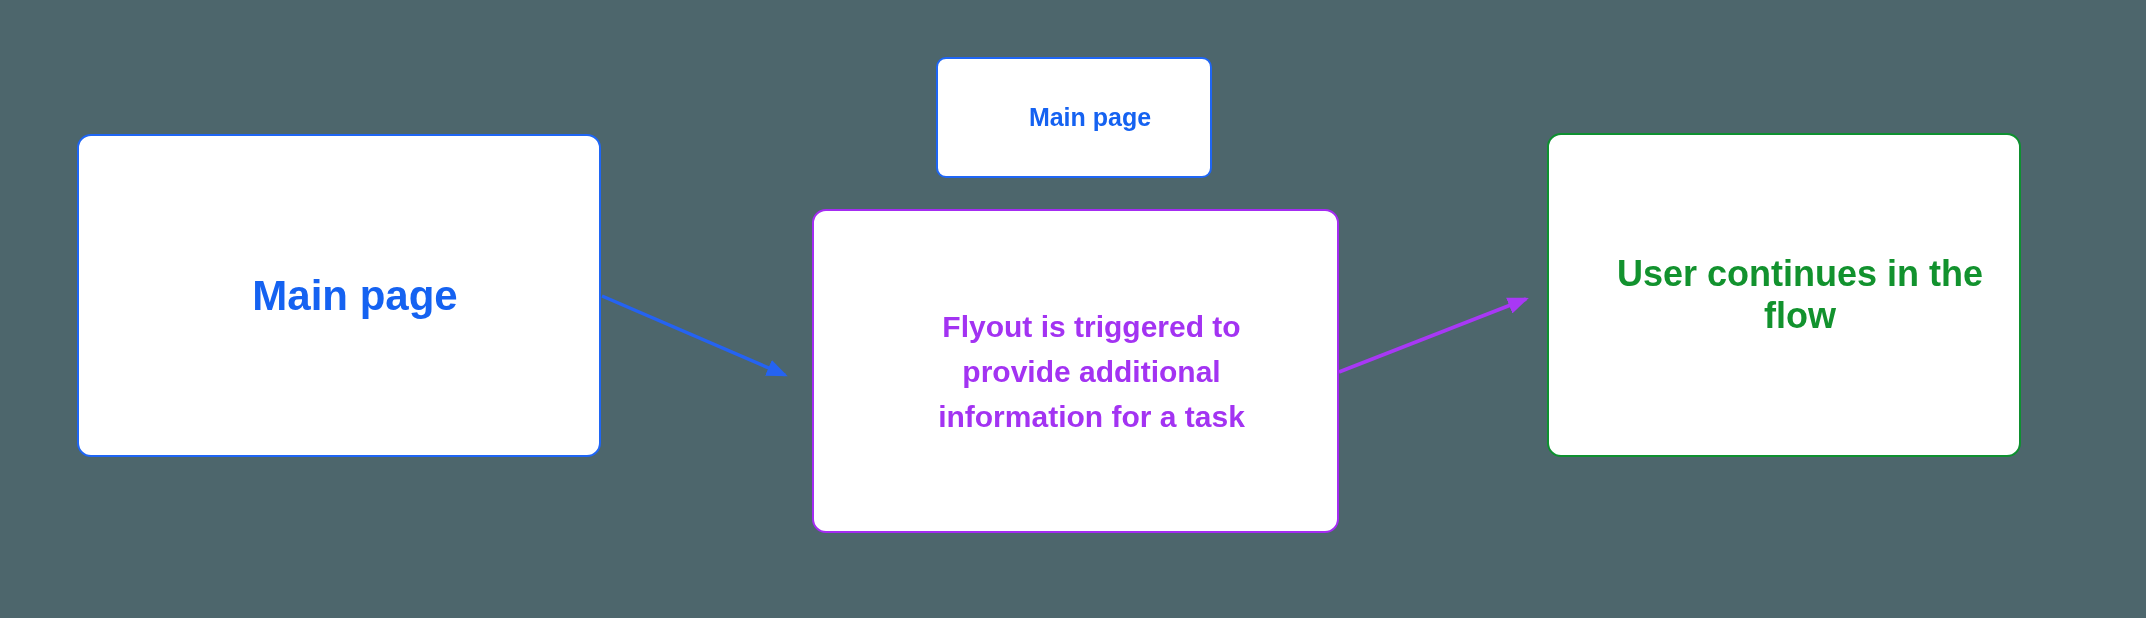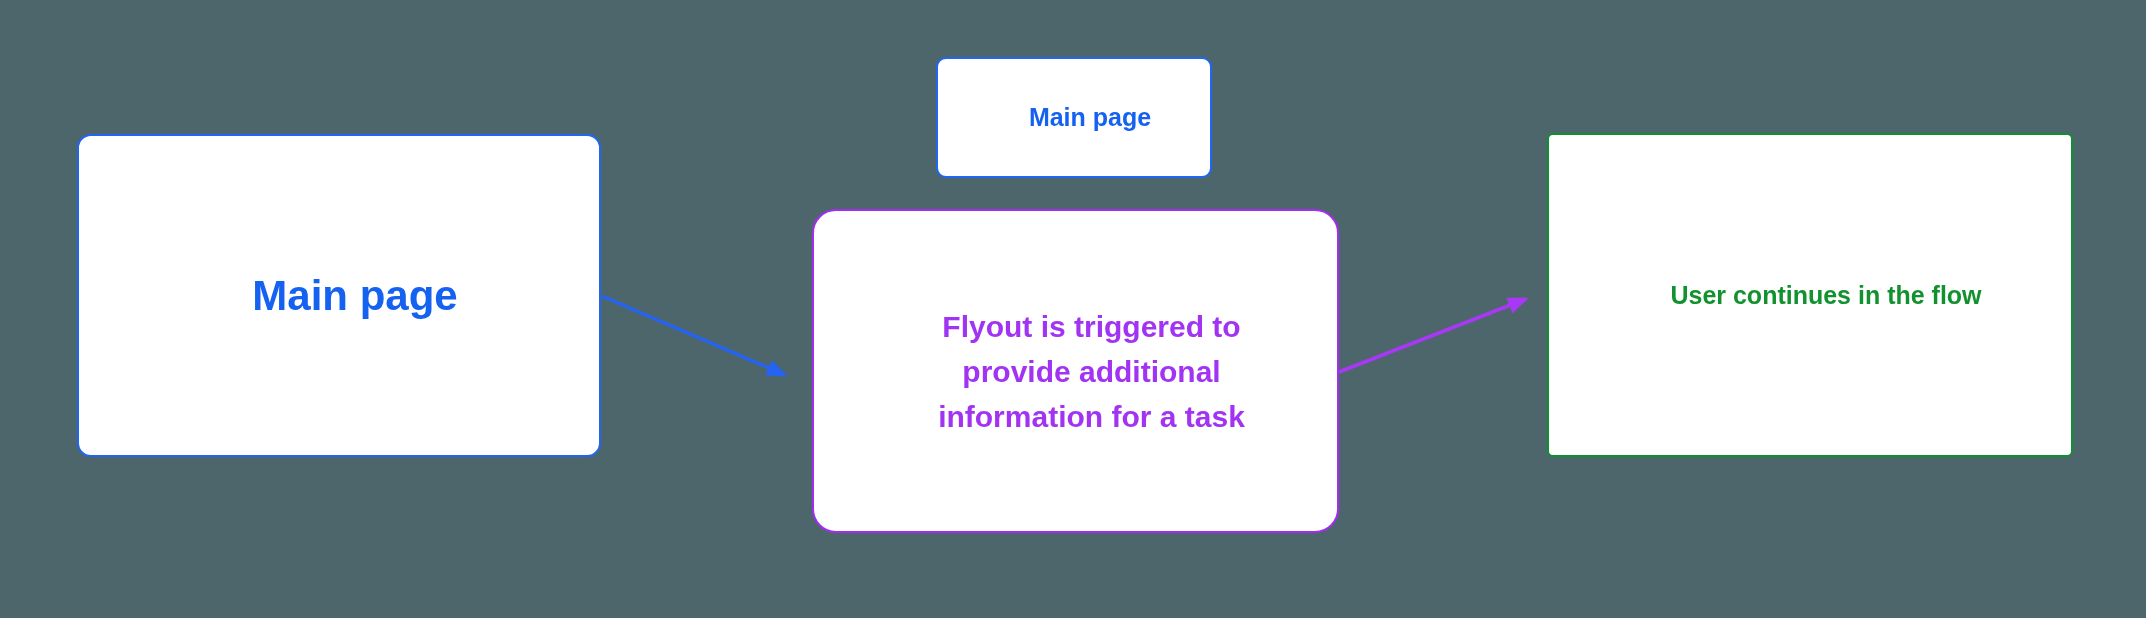--- a/index.html
+++ b/index.html
@@ -54,37 +54,37 @@
     border-radius: 10px;
     color: #1562f1;
     font-size: 25px;
   }
   .node-flyout {
     left: 812px;
     top: 209px;
     width: 527px;
     height: 324px;
     border: 2.5px solid #a42cf2;
-    border-radius: 24px;
+    border-radius: 14px;
     color: #a333f2;
     font-size: 30px;
     line-height: 1.5;
   }
   .node-flyout .node-label {
     max-width: 385px;
   }
   .node-green {
     left: 1547px;
     top: 133px;
-    width: 526px;
+    width: 474px;
     height: 324px;
     border: 2.5px solid #0e9030;
-    border-radius: 6px;
+    border-radius: 14px;
     color: #12922e;
-    font-size: 25px;
+    font-size: 36px;
   }
   .node-label {
     display: inline-block;
   }
 </style>
 </head>
 <body>
 
 <div class="canvas">
 

